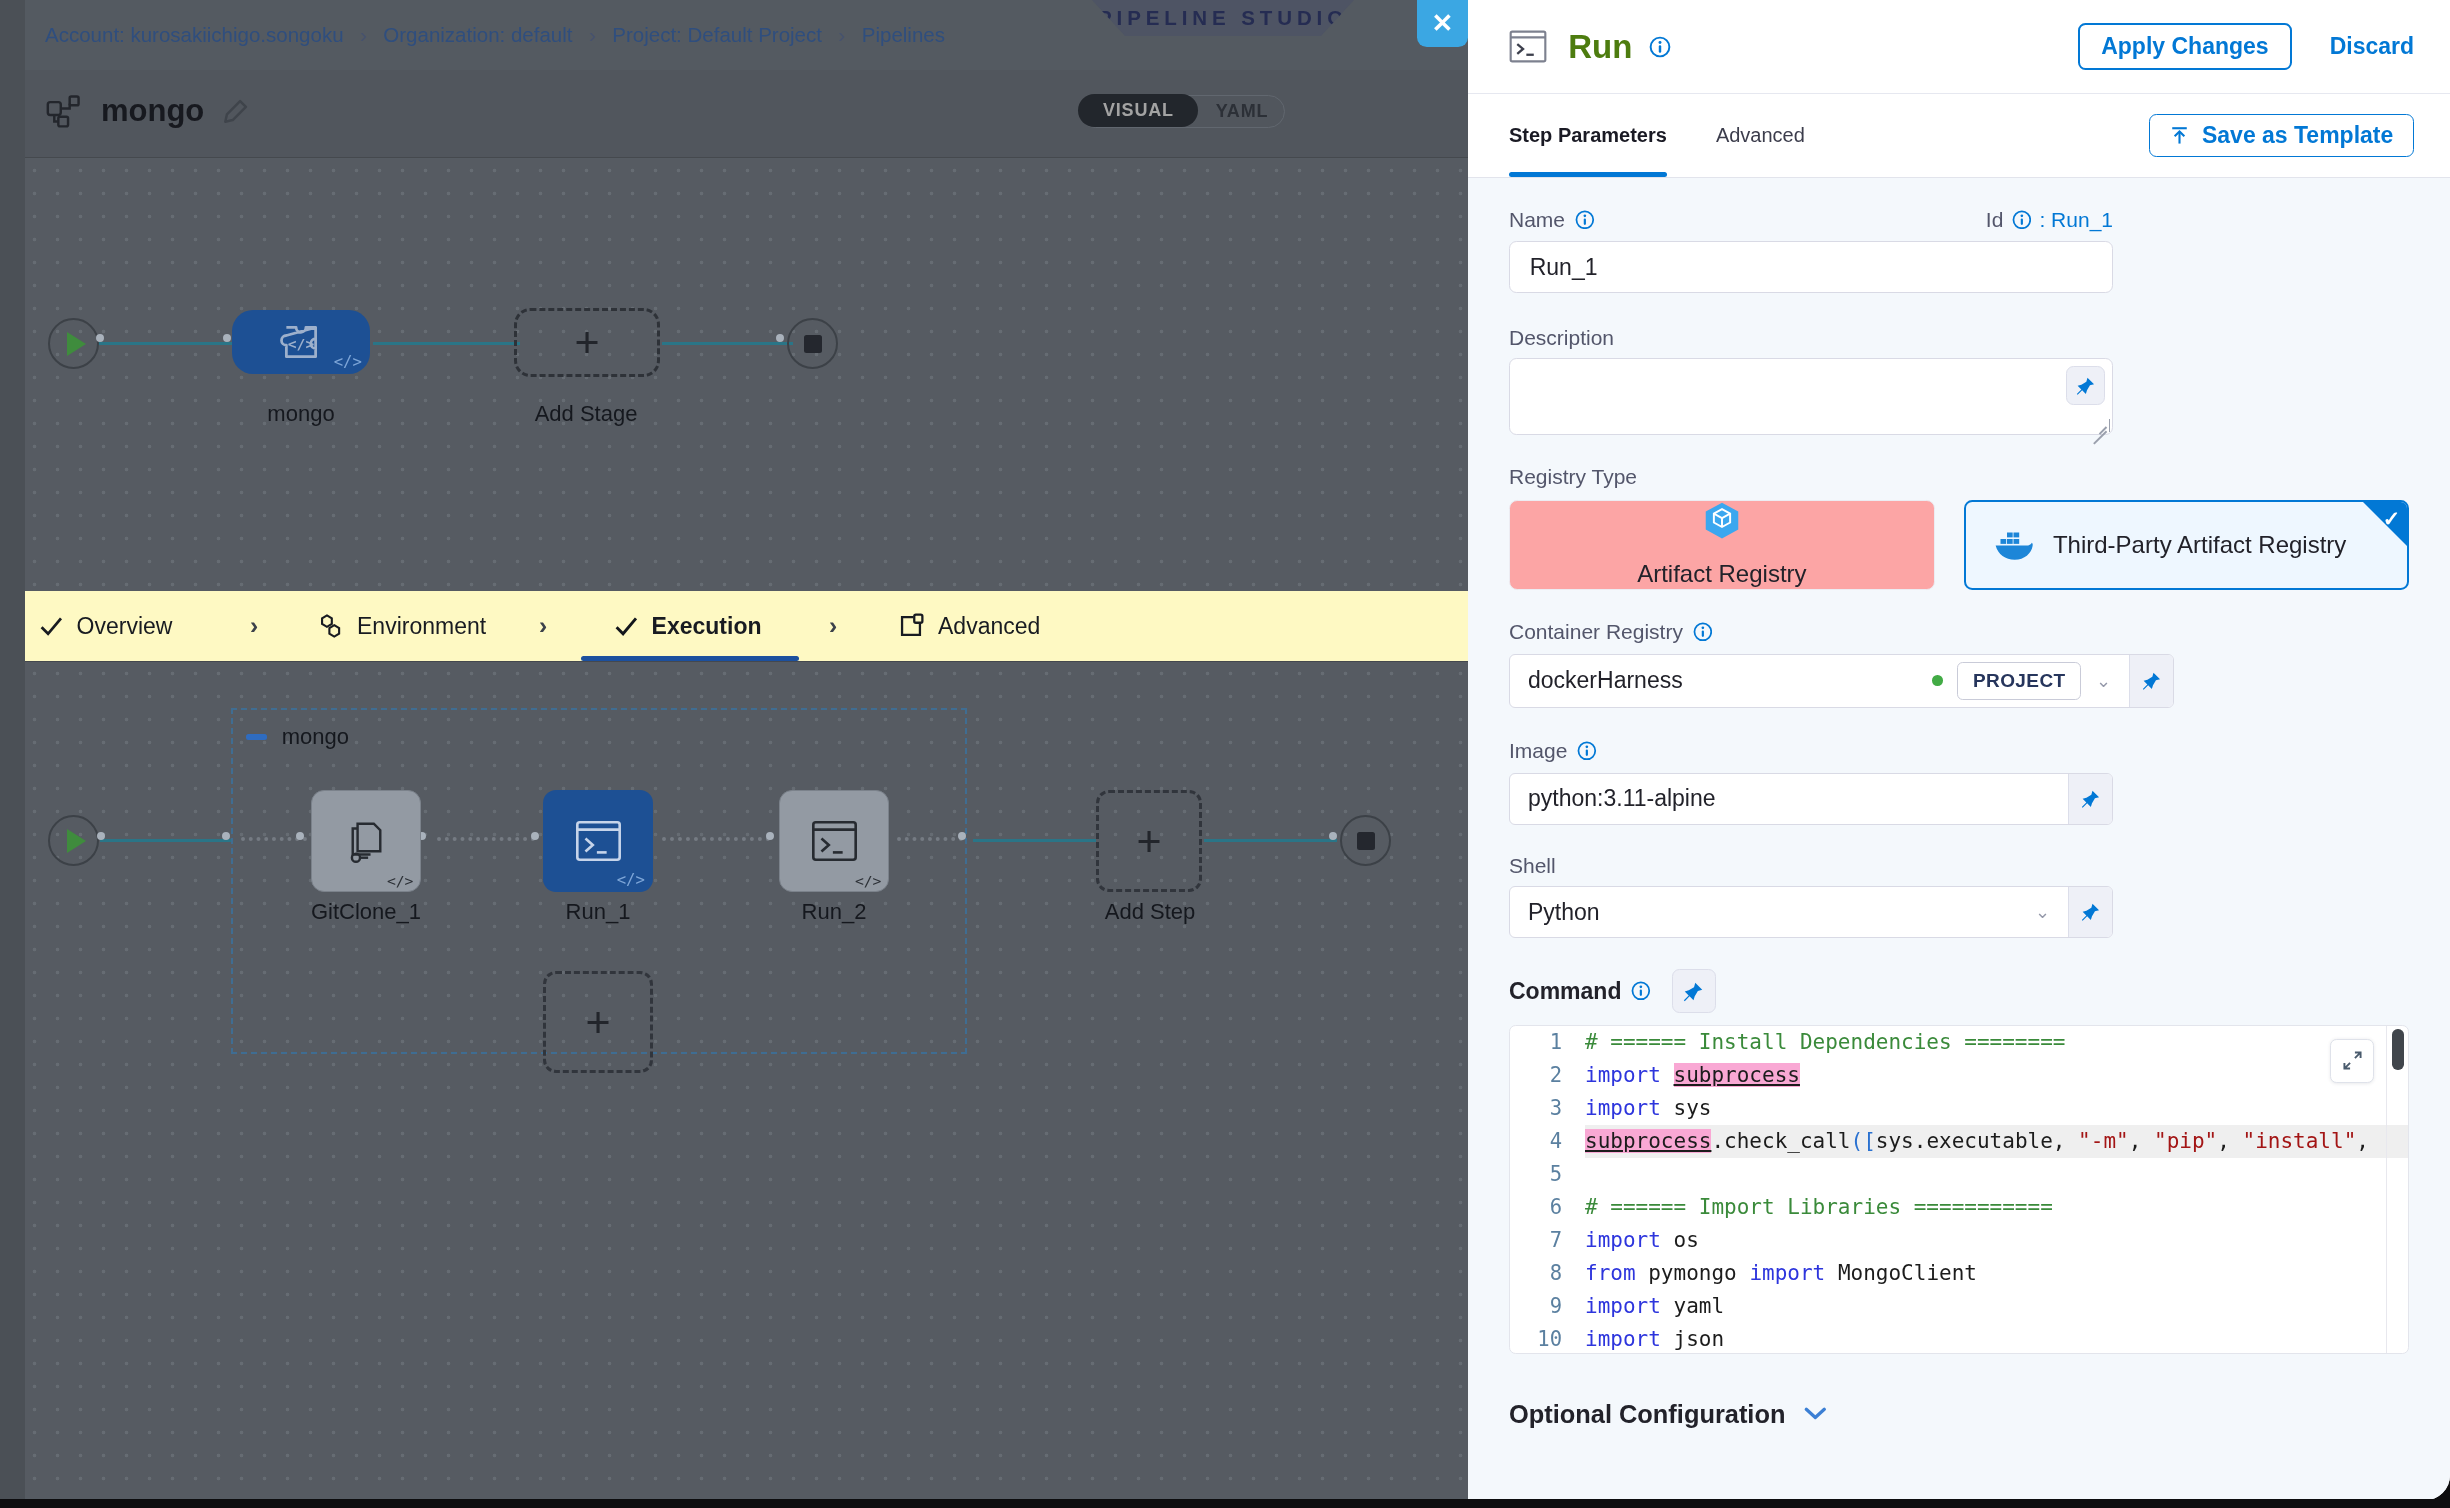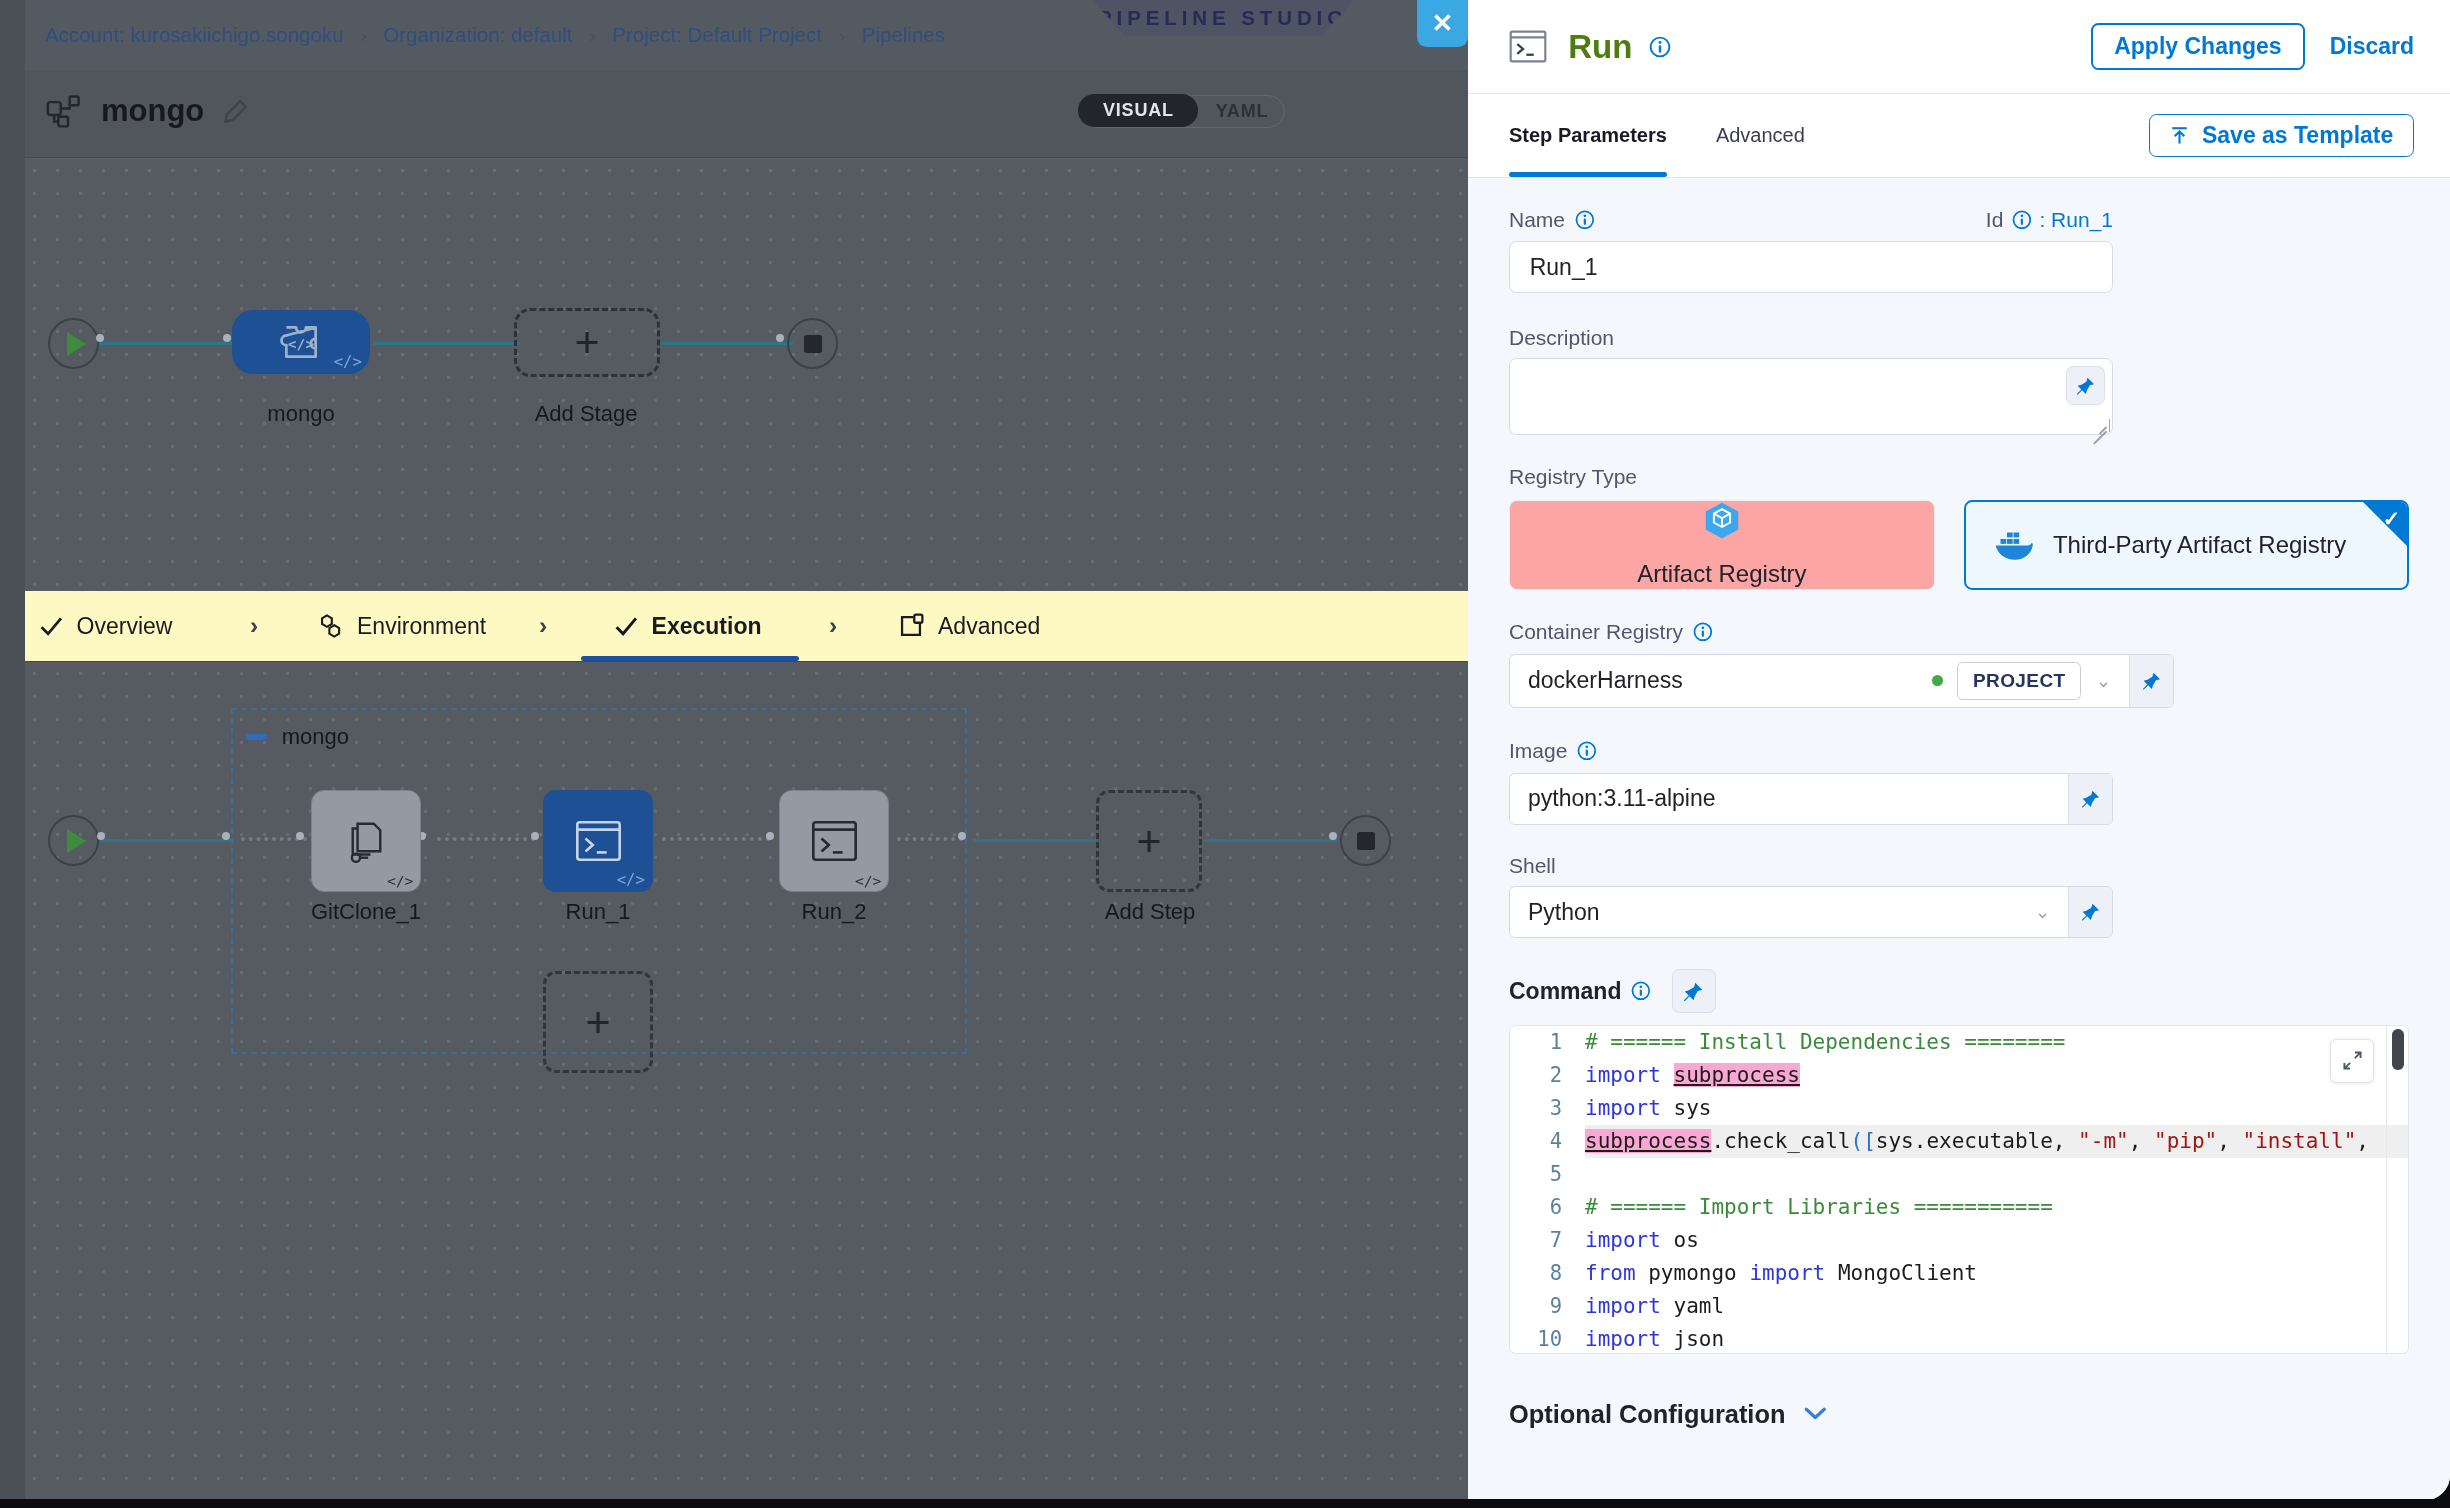--- a/index.html
+++ b/index.html
@@ -13,21 +13,21 @@
   .topbar { position:absolute; left:0; top:0; width:1468px; height:70px; background:#545a61; }
   .breadcrumb { position:absolute; left:45px; top:0; height:70px; display:flex; align-items:center; gap:16.4px; font-size:20.5px; color:#2f4e7e; white-space:nowrap; }
   .crumb-sep { color:#46526e; font-size:21px; }
   .studio-badge { position:absolute; left:1092px; top:0; width:262px; height:36px; background:#4e5464; clip-path:polygon(0 0,100% 0,calc(100% - 33px) 100%,33px 100%); display:flex; align-items:center; justify-content:center; color:#252c52; font-size:20.5px; font-weight:bold; letter-spacing:4.9px; }
   .close-x { position:absolute; left:1417px; top:0; width:51px; height:47px; background:#3ba7e3; border-radius:0 0 9.8px 9.8px; display:flex; align-items:center; justify-content:center; color:#fff; font-size:26px; font-weight:bold; cursor:pointer; z-index:6; }
 
   .titlebar { position:absolute; left:0; top:70px; width:1468px; height:88px; background:#51565d; border-bottom:1.6px solid #45494e; }
   .pipe-title { position:absolute; left:45px; top:23px; display:flex; align-items:center; gap:18px; }
   .pipe-name { font-size:31px; font-weight:bold; color:#17191f; }
   .toggle { position:absolute; left:1079px; top:24.6px; width:206px; height:33px; border:1.6px solid #61676f; border-radius:17px; display:flex; }
-  .toggle-visual { position:relative; left:-1.6px; top:-1.6px; width:120px; height:33px; background:#22262c; border-radius:16.4px; display:flex; align-items:center; justify-content:center; color:#e5e5e5; font-size:18px; font-weight:bold; letter-spacing:0.8px; }
+  .toggle-visual { position:relative; left:-1.6px; top:-1.6px; width:120px; height:33px; background:#22262c; border-radius:16.4px; display:flex; align-items:center; justify-content:center; color:#a3a3a3; font-size:18px; font-weight:bold; letter-spacing:0.8px; }
   .toggle-yaml { flex:1; display:flex; align-items:center; justify-content:center; color:#2c3037; font-size:18px; font-weight:bold; letter-spacing:0.8px; }
 
   .canvas { position:absolute; left:0; width:1468px; background-color:#565b62; background-image:radial-gradient(circle, #666c73 1.6px, transparent 2.1px); background-size:23px 23px; }
   .canvas1 { top:159px; height:432px; }
   .canvas2 { top:662px; height:836px; }
 
   .tabsbar { position:absolute; left:0; top:591px; width:1468px; height:71px; background:#fef9c3; border-bottom:1.6px solid #44484e; }
   .ltab { position:absolute; top:0; height:70px; display:flex; align-items:center; gap:13px; font-size:23px; color:#181b21; }
   .ltab.active { font-weight:bold; }
   .ltab-sep { position:absolute; top:0; height:70px; display:flex; align-items:center; color:#3d424a; font-size:24.6px; font-weight:bold; }
@@ -52,21 +52,21 @@
   .corner-code-dark { position:absolute; right:6.6px; bottom:1.6px; font-size:14.7px; color:#2b2f35; font-family:"DejaVu Sans Mono",monospace; }
   .group-rect { position:absolute; left:231px; top:46px; width:736px; height:346px; border:2.5px dashed #3f6d92; }
   .group-head { position:absolute; left:246px; top:62px; display:flex; align-items:center; gap:14.7px; }
   .minus-pill { width:21px; height:6.6px; background:#2f6cc0; border-radius:2.5px; }
   .group-name { font-size:22px; color:#15181e; }
 
   
   .drawer { position:absolute; left:1468px; top:0; width:982px; height:1500px; background:#ffffff; border-bottom-right-radius:24.6px; overflow:hidden; }
   .d-header { position:relative; height:94px; border-bottom:1.6px solid #e6e8f0; display:flex; align-items:center; padding:0 36px 0 41px; gap:16.4px; }
   .d-title { font-size:33px; font-weight:bold; color:#4d7c0f; margin-left:4.9px; }
-  .d-header-right { margin-left:auto; display:flex; align-items:center; gap:25px; }
+  .d-header-right { margin-left:auto; display:flex; align-items:center; gap:38px; }
   .btn-outline { border:2px solid #0278d5; color:#0278d5; background:#fff; border-radius:7.4px; font-size:23px; font-weight:600; padding:8.2px 21px; display:flex; align-items:center; gap:11.5px; cursor:pointer; font-family:inherit; }
   .btn-text { color:#0278d5; font-size:23px; font-weight:600; background:none; border:none; cursor:pointer; font-family:inherit; }
   .d-tabs { position:relative; height:84px; border-bottom:1.6px solid #e2e4ec; display:flex; align-items:center; padding:0 36px 0 41px; }
   .d-tab { position:relative; height:100%; display:flex; align-items:center; font-size:20px; color:#3c3d4c; margin-right:49px; cursor:pointer; }
   .d-tab.active { font-weight:bold; color:#1a1a24; }
   .d-tab.active::after { content:""; position:absolute; left:0; bottom:0; width:100%; height:4.9px; background:#0278d5; border-radius:2.5px; }
   .d-content { position:relative; height:1321px; background:#f4f8fc; padding:0 41px; overflow:hidden; }
 
   .f-label { font-size:21px; color:#53566b; display:flex; align-items:center; gap:9.8px; }
   .row-split { display:flex; align-items:center; justify-content:space-between; width:604px; }

